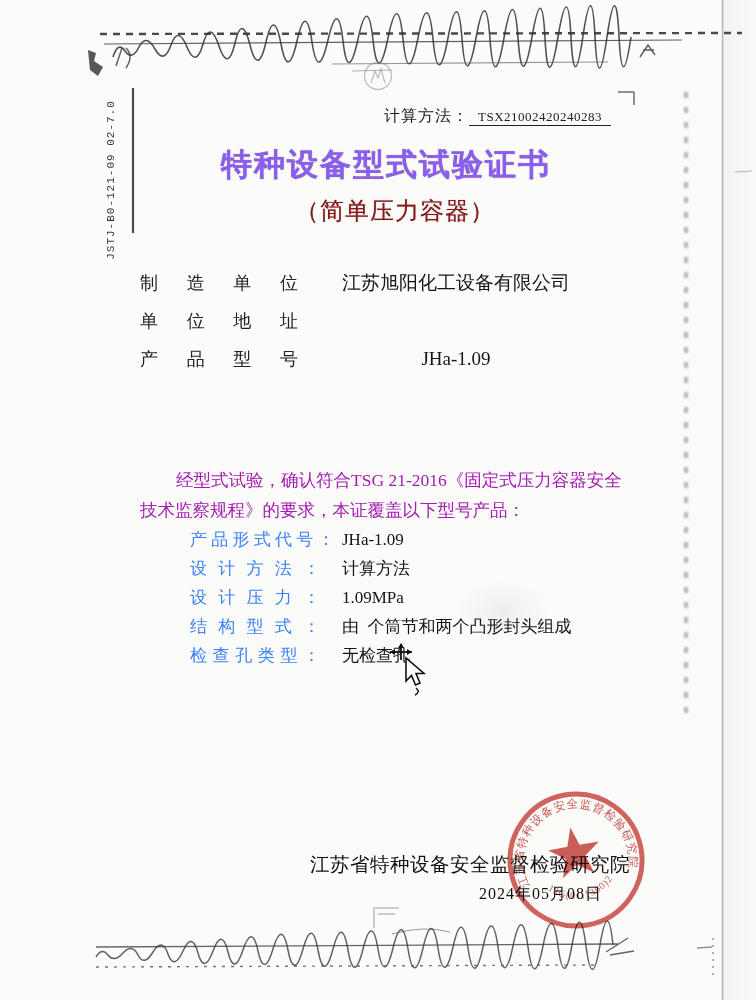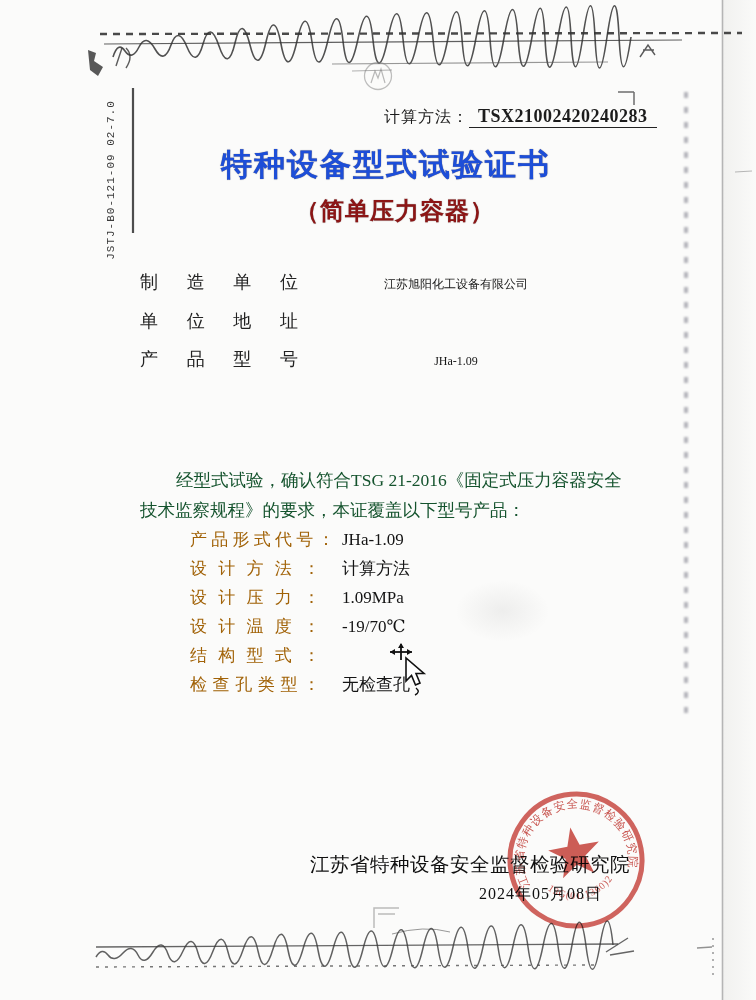--- a/index.html
+++ b/index.html
@@ -22,43 +22,43 @@
   .smudge{left:455px;top:580px;width:95px;height:62px;border-radius:50%;
     background:radial-gradient(ellipse,rgba(60,60,60,.07),transparent 70%);}
   
   #side-code{left:28px;top:173px;width:168px;height:14px;
     transform:rotate(-90deg);
     font-family:"Liberation Mono","DejaVu Sans Mono",monospace;
     font-size:11px;letter-spacing:1px;color:#3a3a3a;text-align:center;}
   
   #cert-row{left:384px;top:106px;font-size:16px;}
   #cert-label{letter-spacing:1px;}
-  #cert-value{font-size:18px;letter-spacing:.5px;border-bottom:1.6px solid #222;
-    padding:0 9px 1px 9px;font-weight:bold;}
+  #cert-value{font-size:13px;letter-spacing:.5px;border-bottom:1.6px solid #222;
+    padding:0 9px 1px 9px;}
   
   #doc-title{left:16px;top:144px;width:740px;text-align:center;
-    font-size:31px;font-weight:bold;letter-spacing:2px;color:#1d4ed8;
+    font-size:31px;font-weight:bold;letter-spacing:2px;color:#8b5cf6;
     text-shadow:0 0 1px rgba(20,0,0,.6);}
   #doc-subtitle{left:34px;top:195px;width:722px;text-align:center;
-    font-size:24px;font-weight:bold;letter-spacing:1px;color:#8c1515;
+    font-size:24px;font-weight:normal;letter-spacing:1px;color:#8c1515;
     text-shadow:0 0 1px rgba(20,0,0,.5);}
   
   #fields{left:140px;top:270px;width:505px;}
   .field-row{display:flex;align-items:baseline;height:38.5px;}
   .field-label{width:158px;font-size:18px;font-weight:400;color:#222;
     text-align:justify;text-align-last:justify;flex:none;}
   .field-value{width:300px;margin-left:8px;text-align:center;
-    font-size:12px;color:#161616;white-space:pre;}
+    font-size:19px;color:#161616;white-space:pre;}
   
   #statement{left:140px;top:466px;width:497px;font-size:17.5px;line-height:29.5px;
-    text-indent:36px;color:#14532d;}
+    text-indent:36px;color:#a21caf;}
   
   #details{left:190px;top:528px;width:470px;}
   .detail-row{display:flex;align-items:baseline;height:29px;}
-  .detail-label{width:130px;font-size:17px;color:#a16207;
+  .detail-label{width:130px;font-size:17px;color:#3b82f6;
     text-align:justify;text-align-last:justify;flex:none;white-space:nowrap;}
   .detail-value{margin-left:22px;font-size:17px;color:#141414;white-space:pre;}
   
   #issuer-name{left:310px;top:851px;width:292px;font-size:19.5px;letter-spacing:.5px;
     color:#101010;white-space:nowrap;}
   #issue-date{left:314px;top:884px;width:288px;text-align:right;font-size:16px;
     letter-spacing:1px;color:#101010;}
   
   #stamp{left:498px;top:782px;width:156px;height:156px;mix-blend-mode:multiply;opacity:.92;}
   
@@ -140,25 +140,22 @@
   </div>
   <div class="detail-row">
     <span class="detail-label">设 计 方 法 ：</span>
     <span class="detail-value">计算方法</span>
   </div>
   <div class="detail-row">
     <span class="detail-label">设 计 压 力 ：</span>
     <span class="detail-value">1.09MPa</span>
   </div>
   <div class="detail-row">
-    <span class="detail-label">设 计 温 度 ：</span>
-    <span class="detail-value">-19/70℃</span>
-  </div>
-  <div class="detail-row">
     <span class="detail-label">结 构 型 式 ：</span>
+    <span class="detail-value">由  个筒节和两个凸形封头组成</span>
   </div>
   <div class="detail-row">
     <span class="detail-label">检 查 孔 类 型 ：</span>
     <span class="detail-value">无检查孔</span>
   </div>
 </div>
 
 <svg id="cursor-overlay" class="abs" viewBox="0 0 46 56" xmlns="http://www.w3.org/2000/svg">
   <g stroke="#111" stroke-width="1.8" fill="#111">
     <line x1="4" y1="12" x2="26" y2="12"></line>

